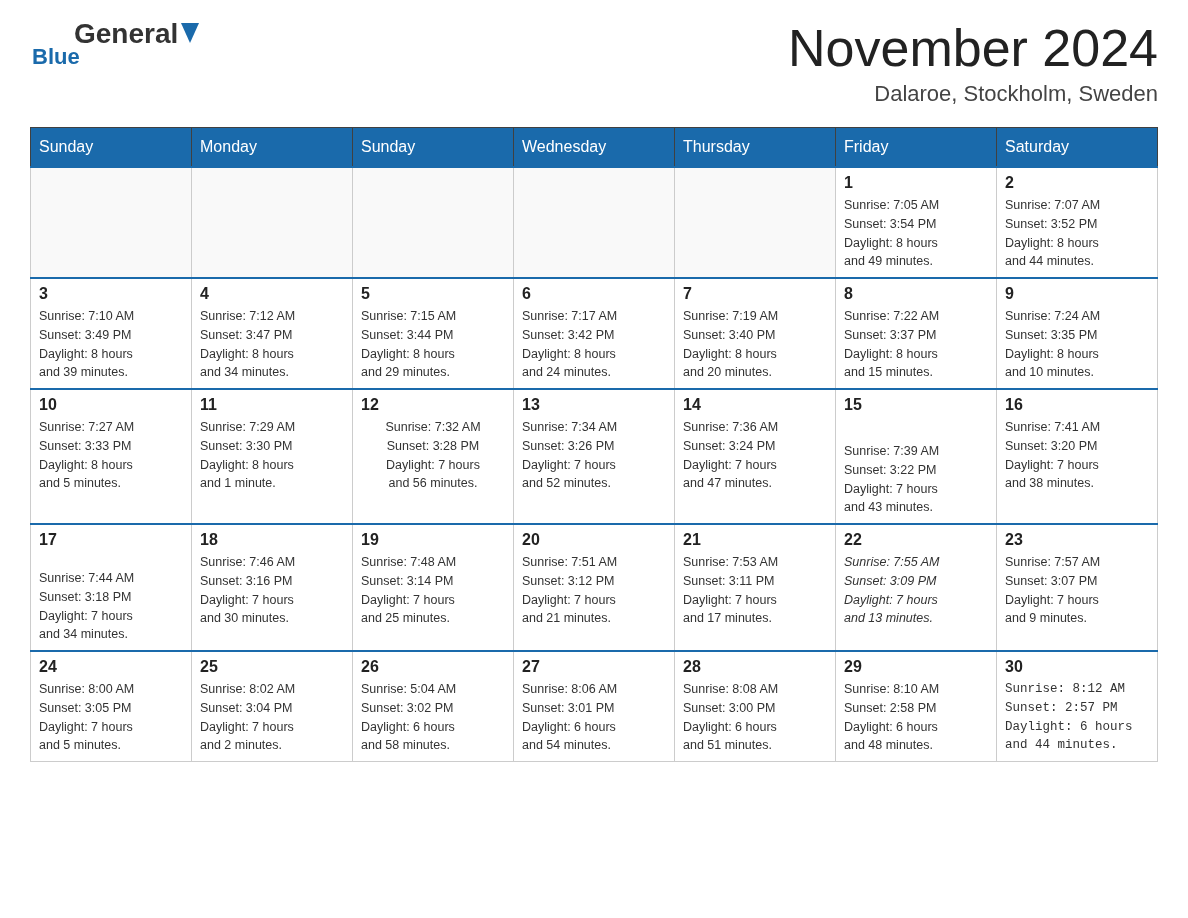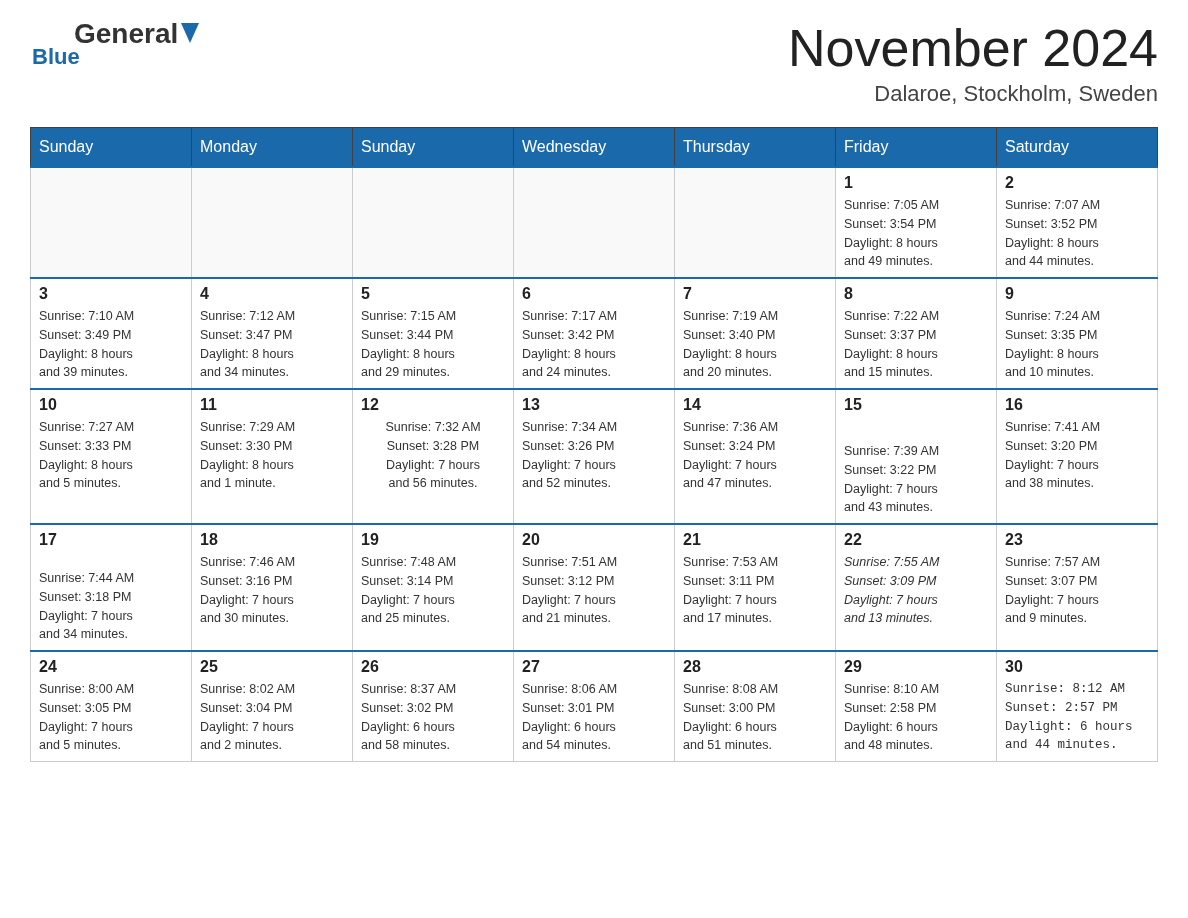--- a/index.html
+++ b/index.html
@@ -307,21 +307,21 @@
         </td>
         <td>
           <span class="day-num">25</span>
           <div class="day-info" style="white-space: pre-line;">Sunrise: 8:02 AM
 Sunset: 3:04 PM
 Daylight: 7 hours
 and 2 minutes.</div>
         </td>
         <td>
           <span class="day-num">26</span>
-          <div class="day-info" style="white-space: pre-line;">Sunrise: 8:37 AM
+          <div class="day-info" style="white-space: pre-line;">Sunrise: 5:04 AM
 Sunset: 3:02 PM
 Daylight: 6 hours
 and 58 minutes.</div>
         </td>
         <td>
           <span class="day-num">27</span>
           <div class="day-info" style="white-space: pre-line;">Sunrise: 8:06 AM
 Sunset: 3:01 PM
 Daylight: 6 hours
 and 54 minutes.</div>

